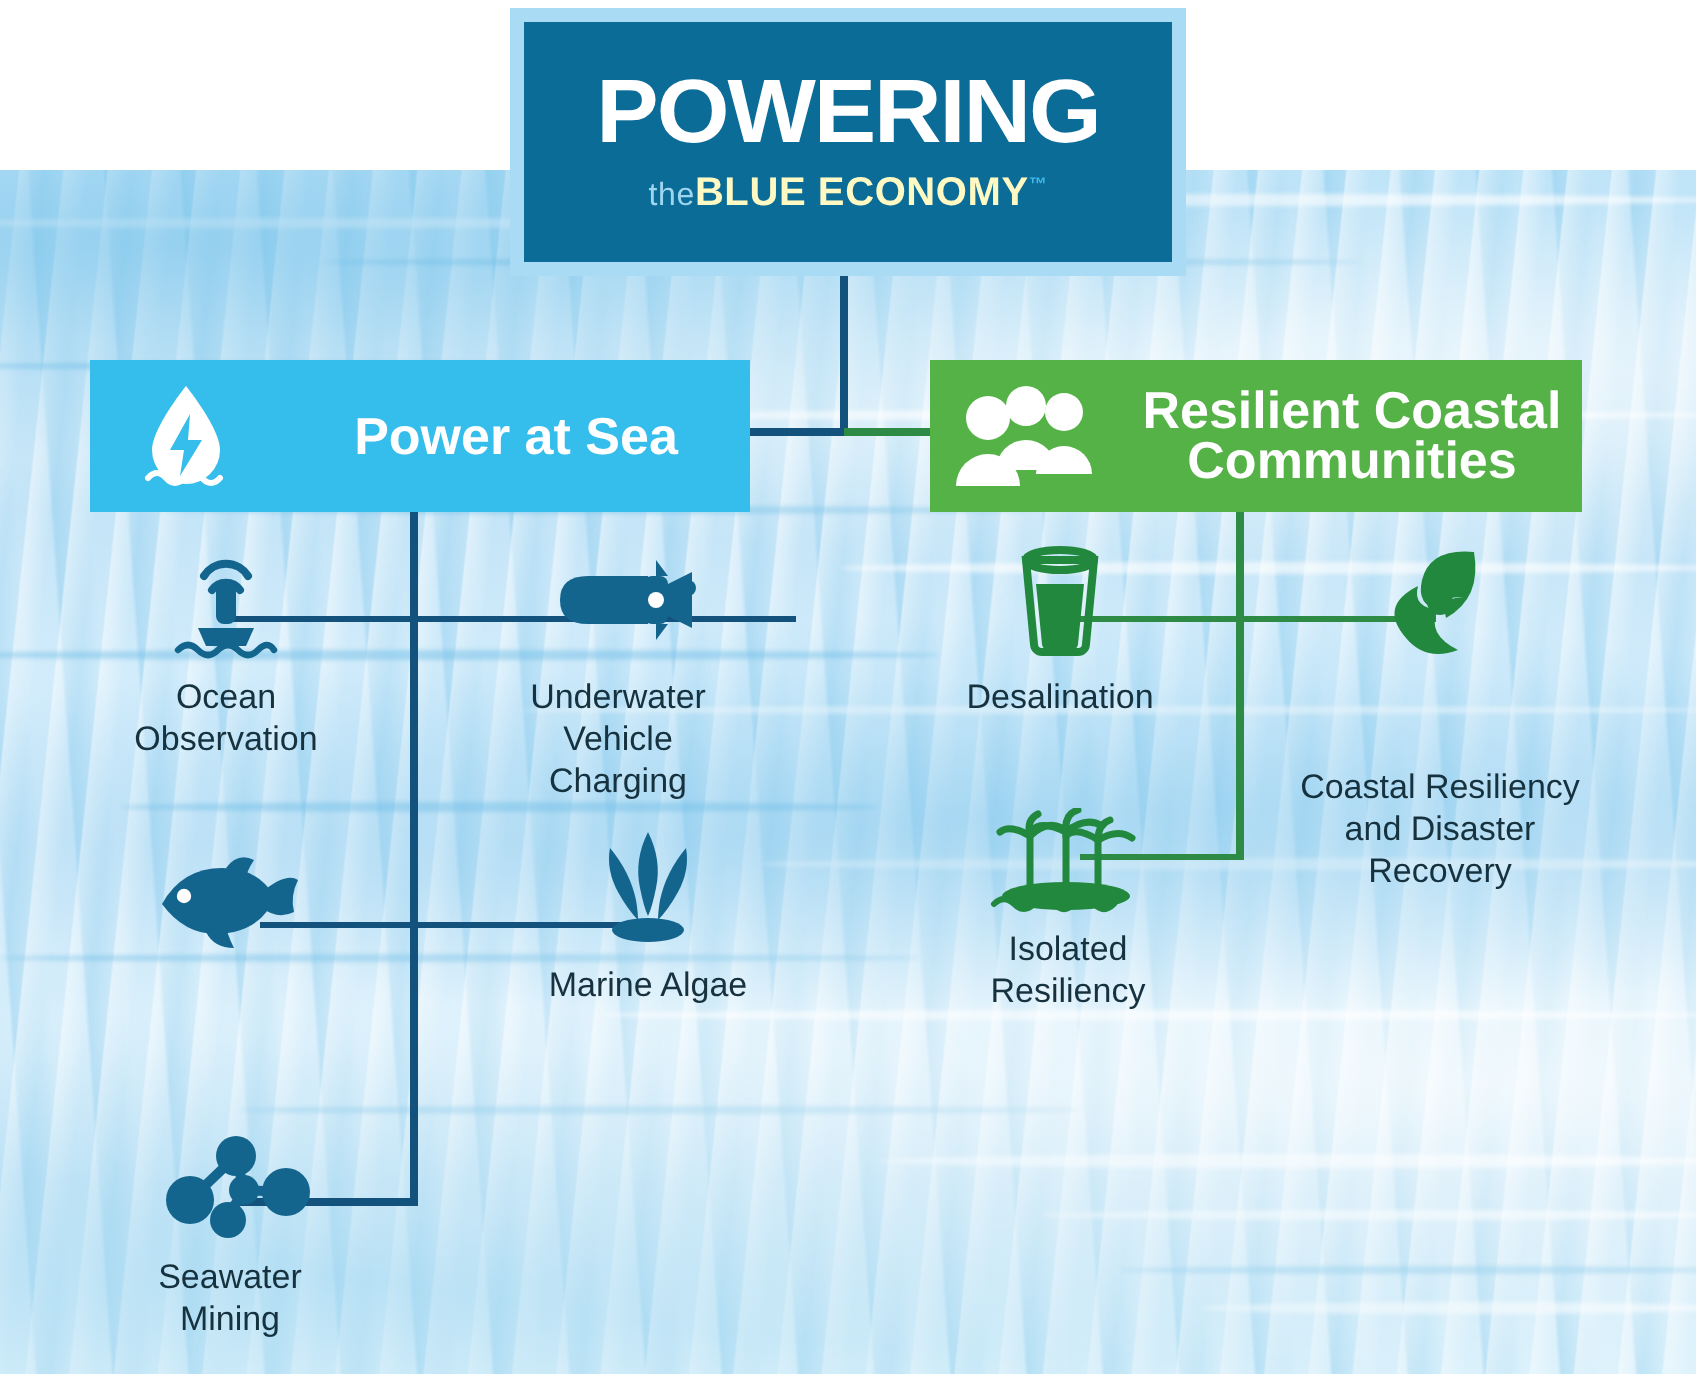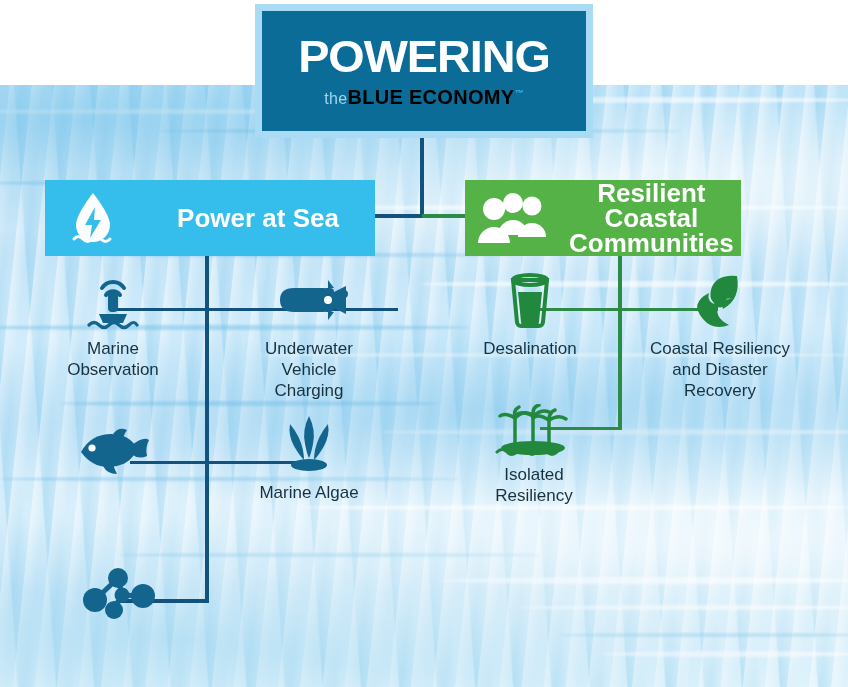--- a/index.html
+++ b/index.html
@@ -52,33 +52,33 @@
   }
   .title-main{
     color:#ffffff;font-weight:bold;font-size:45px;letter-spacing:-1px;
     line-height:46px;font-family:"Liberation Sans","DejaVu Sans",sans-serif;
     transform:scaleX(1.04);
   }
   .title-sub{
     margin-top:3px;font-size:20px;font-weight:bold;line-height:20px;letter-spacing:.3px;
   }
   .title-sub .the{color:#9fd6ef;font-weight:normal;font-size:16px;font-style:normal;}
-  .title-sub .blue{color:#000000;}
+  .title-sub .blue{color:#fef9c3;}
   .title-sub .tm{font-size:9px;vertical-align:super;color:#3fb9ea;}
 
   .headbox{
     position:absolute;box-sizing:border-box;display:flex;align-items:center;
   }
   .headbox .hb-icon{flex:0 0 auto;display:flex;align-items:center;justify-content:center;}
   .headbox .hb-label{
     color:#ffffff;font-weight:bold;font-size:26px;line-height:25px;
     text-align:center;flex:1 1 auto;padding:0 8px;
   }
   #box-power{left:45px;top:180px;width:330px;height:76px;background:#35bdec;}
-  #box-comm {left:465px;top:180px;width:276px;height:76px;background:#55b246;}
+  #box-comm {left:465px;top:180px;width:326px;height:76px;background:#55b246;}
 
   
   .node{position:absolute;display:flex;flex-direction:column;align-items:center;}
   .node .nd-icon{height:62px;display:flex;align-items:flex-end;justify-content:center;}
   .node .nd-label{
     margin-top:6px;text-align:center;color:#17323f;font-size:17px;line-height:21px;
   }
   .node.green .nd-label{color:#17323f;}
 </style>
 </head>
@@ -161,21 +161,21 @@
         <g fill="none" stroke="#13658e" stroke-width="4" stroke-linecap="round">
           <path d="M21 18 a13 13 0 0 1 22 0"></path>
           <path d="M25 25 a8.5 8.5 0 0 1 14 0"></path>
         </g>
         <circle cx="32" cy="31" r="3.4" fill="#13658e"></circle>
         <rect x="27" y="20" width="10" height="22" rx="4" fill="#13658e"></rect>
         <path d="M18 44 h28 l-4 9 H22 z" fill="#13658e"></path>
         <path d="M8 55 q5 -5 10 0 t10 0 t10 0 t10 0 t8 0" stroke="#13658e" stroke-width="3.2" fill="none" stroke-linecap="round"></path>
       </svg>
     </div>
-    <div class="nd-label" style="white-space:pre-line">Marine
+    <div class="nd-label" style="white-space:pre-line">Ocean
 Observation</div>
   </div>
 
   <div class="node" style="left:244px;top:270px;width:130px;">
     <div class="nd-icon">
       <svg width="86" height="62" viewBox="0 0 86 62">
         <g transform="translate(0,6)">
           <path d="M14 24 q0 -12 14 -12 h30 v24 H28 q-14 0 -14 -12 z" fill="#13658e"></path>
           <rect x="56" y="12" width="12" height="24" rx="4" fill="#13658e"></rect>
           <path d="M62 4 l6 8 h-6 z" fill="#13658e"></path>
@@ -196,21 +196,21 @@
       <svg width="80" height="56" viewBox="0 0 80 56">
         <path d="M8 26 q10 -18 30 -18 q18 0 26 14 q-4 14 -20 18 q-22 5 -36 -14 z" fill="#13658e"></path>
         <path d="M58 20 q12 -10 18 -6 q-4 8 -2 16 q-8 4 -16 -2 z" fill="#13658e"></path>
         <path d="M40 8 q6 -8 14 -4 q-4 6 -4 10 z" fill="#13658e"></path>
         <path d="M30 40 q4 8 14 8 q-4 -8 -4 -12 z" fill="#13658e"></path>
         <circle cx="19" cy="22" r="3.6" fill="#ffffff"></circle>
       </svg>
     </div>
   </div>
 
-  <div class="node" style="left:243px;top:414px;width:132px;">
+  <div class="node" style="left:258px;top:414px;width:132px;">
     <div class="nd-icon">
       <svg width="66" height="68" viewBox="0 0 66 68">
         <path d="M33 8 q7 14 4 28 q-2 10 -4 14 q-2 -4 -4 -14 q-3 -14 4 -28 z" fill="#13658e"></path>
         <path d="M14 16 q10 12 13 26 q1 6 1 10 q-5 -5 -10 -14 q-6 -11 -4 -22 z" fill="#13658e"></path>
         <path d="M52 16 q2 11 -4 22 q-5 9 -10 14 q0 -4 1 -10 q3 -14 13 -26 z" fill="#13658e"></path>
         <ellipse cx="33" cy="57" rx="18" ry="6" fill="#13658e"></ellipse>
       </svg>
     </div>
     <div class="nd-label" style="white-space:pre-line">Marine Algae</div>
   </div>
@@ -224,34 +224,36 @@
           <line x1="52" y1="33" x2="44" y2="46"></line>
           <line x1="52" y1="33" x2="72" y2="34"></line>
         </g>
         <circle cx="25" cy="38" r="12" fill="#13658e"></circle>
         <circle cx="48" cy="16" r="10" fill="#13658e"></circle>
         <circle cx="52" cy="33" r="7.5" fill="#13658e"></circle>
         <circle cx="44" cy="48" r="9" fill="#13658e"></circle>
         <circle cx="73" cy="34" r="12" fill="#13658e"></circle>
       </svg>
     </div>
+    <div class="nd-label" style="white-space:pre-line">Seawater
+Mining</div>
   </div>
 
   <div class="node green" style="left:462px;top:270px;width:136px;align-items:center;">
     <div class="nd-icon">
       <svg width="56" height="62" viewBox="0 0 56 62">
         <path d="M11 10 h34 l-4 42 a4 4 0 0 1 -4 4 H19 a4 4 0 0 1 -4 -4 z" fill="none" stroke="#22883e" stroke-width="4"></path>
         <ellipse cx="28" cy="10" rx="17" ry="5" fill="none" stroke="#22883e" stroke-width="4"></ellipse>
         <path d="M16 22 h24 l-3 30 a3 3 0 0 1 -3 3 H22 a3 3 0 0 1 -3 -3 z" fill="#22883e"></path>
       </svg>
     </div>
     <div class="nd-label" style="white-space:pre-line">Desalination</div>
   </div>
 
-  <div class="node green" style="left:637px;top:270px;width:166px;">
+  <div class="node green" style="left:637px;top:270px;width:166px;gap:45px;">
     <div class="nd-icon">
       <svg width="62" height="62" viewBox="0 0 62 62">
         <path d="M48 6 q-22 -2 -26 14 q-3 13 9 15 q-14 -1 -11 -12 q-20 10 -6 26 q10 12 26 6
                  q-16 -8 -10 -20 q4 -8 13 -6 q-12 -1 -9 10 q18 -10 14 -33 z" fill="#22883e"></path>
         <circle cx="31" cy="31" r="6.5" fill="#22883e"></circle>
       </svg>
     </div>
     <div class="nd-label" style="white-space:pre-line">Coastal Resiliency
 and Disaster
 Recovery</div>

